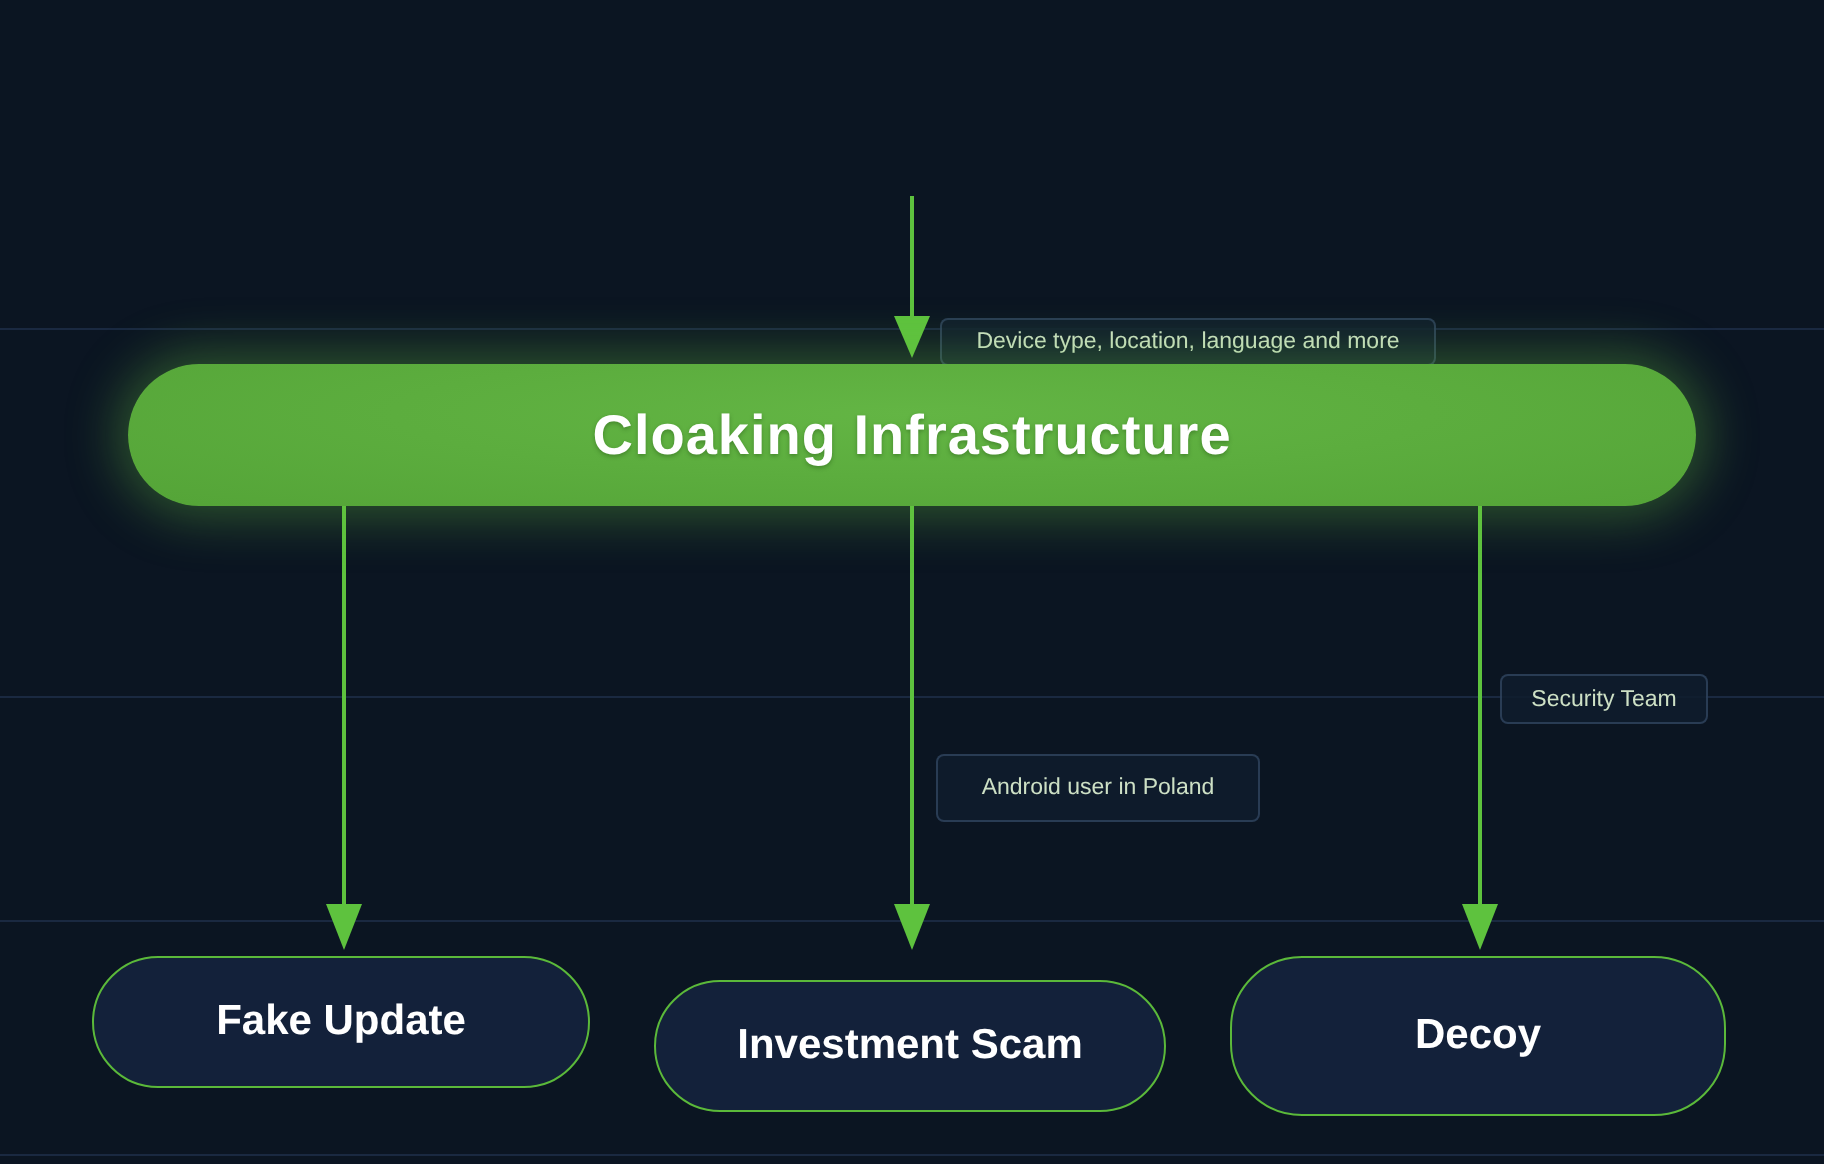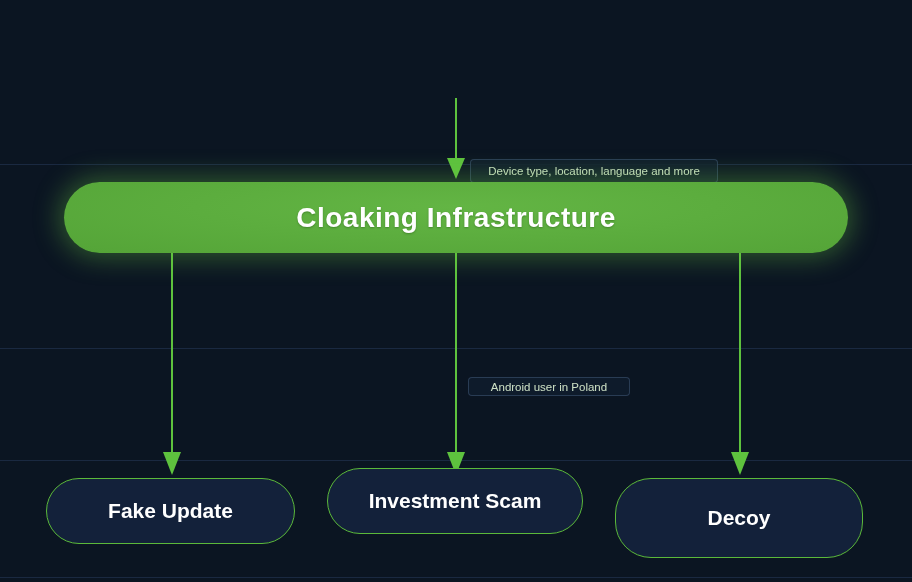--- a/index.html
+++ b/index.html
@@ -31,38 +31,38 @@
     font-size:27px;letter-spacing:2px;
   }
   #node-cloaking{
     left:64px;top:182px;width:784px;height:71px;
     font-size:28px;letter-spacing:.5px;
     background:radial-gradient(120% 160% at 50% 35%, #63b544 0%, #55a538 55%, #4b9630 100%);
     box-shadow:0 0 26px 5px rgba(104,196,66,0.38);
     text-shadow:0 1px 2px rgba(20,60,10,0.35);
   }
   #node-fake-update{left:46px;top:478px;width:249px;height:66px;font-size:21px;}
-  #node-investment-scam{left:327px;top:468px;width:256px;height:66px;font-size:21px;}
+  #node-investment-scam{left:327px;top:490px;width:256px;height:66px;font-size:21px;}
   #node-decoy{left:615px;top:478px;width:248px;height:80px;font-size:21px;}
   .edge-label{
     position:absolute;
     display:flex;align-items:center;justify-content:center;
     box-sizing:border-box;
     background:rgba(15,28,45,0.85);
     border:1px solid rgba(122,160,210,0.25);
     border-radius:4px;
     color:#cde0c5;
     font-size:11.5px;
     white-space:nowrap;
     padding:0 10px;
   }
   #label-device{left:470px;top:123px;width:248px;height:24px;margin-top:36px;}
   #label-windows{left:9px;top:337px;width:154px;height:25px;}
   #label-security{left:750px;top:337px;width:104px;height:25px;}
-  #label-android{left:468px;top:377px;width:162px;height:19px;}
+  #label-android{left:468px;top:377px;width:162px;height:34px;}
   #edges{position:absolute;left:0;top:0;width:912px;height:582px;}
   .edge-line{stroke:#5ec23e;stroke-width:2;}
   .edge-head{fill:#5ec23e;}
 </style>
 </head>
 <body>
 
 <div id="stage">
 
   <div class="divider" style="top:164px"></div>
@@ -83,20 +83,23 @@
     <line class="edge-line" x1="740" y1="253" x2="740" y2="454"></line>
     <polygon class="edge-head" points="731,452 749,452 740,475"></polygon>
   </svg>
 
   <div class="edge-label" id="label-device">
     <span>Device type, location, language and more</span>
   </div>
   <div class="edge-label" id="label-android">
     <span>Android user in Poland</span>
   </div>
+  <div class="edge-label" id="label-security">
+    <span>Security Team</span>
+  </div>
 
 
   <div class="pill pill-dark" id="node-fake-update">
     <span>Fake Update</span>
   </div>
 
   <div class="pill" id="node-cloaking">
     <span>Cloaking Infrastructure</span>
   </div>
 

